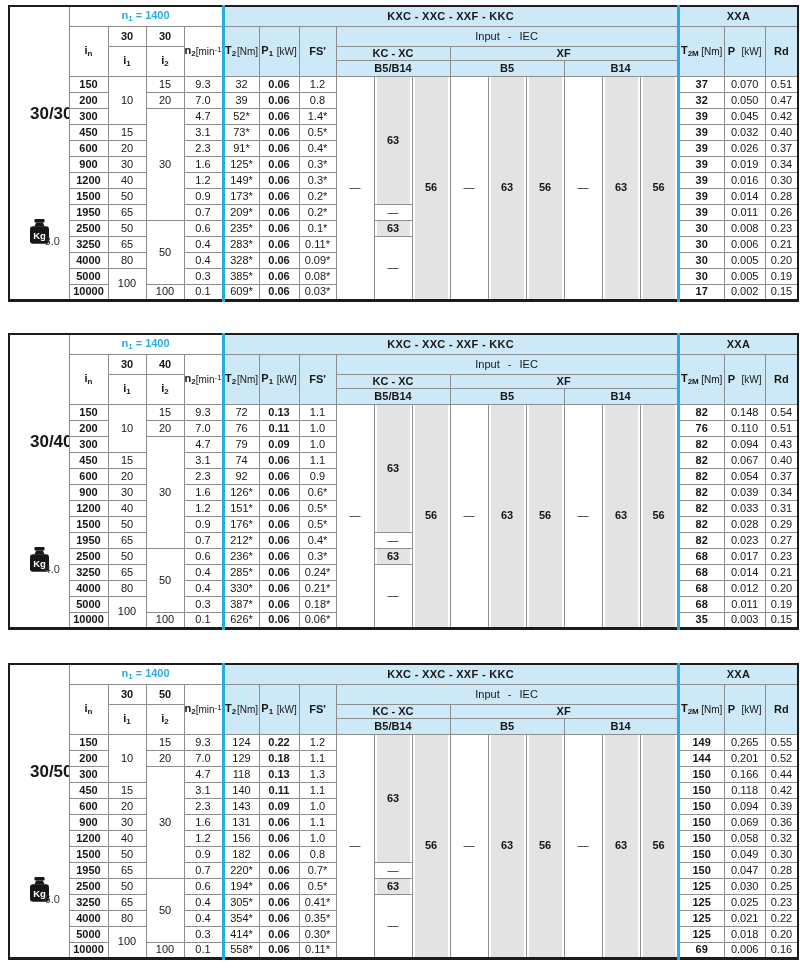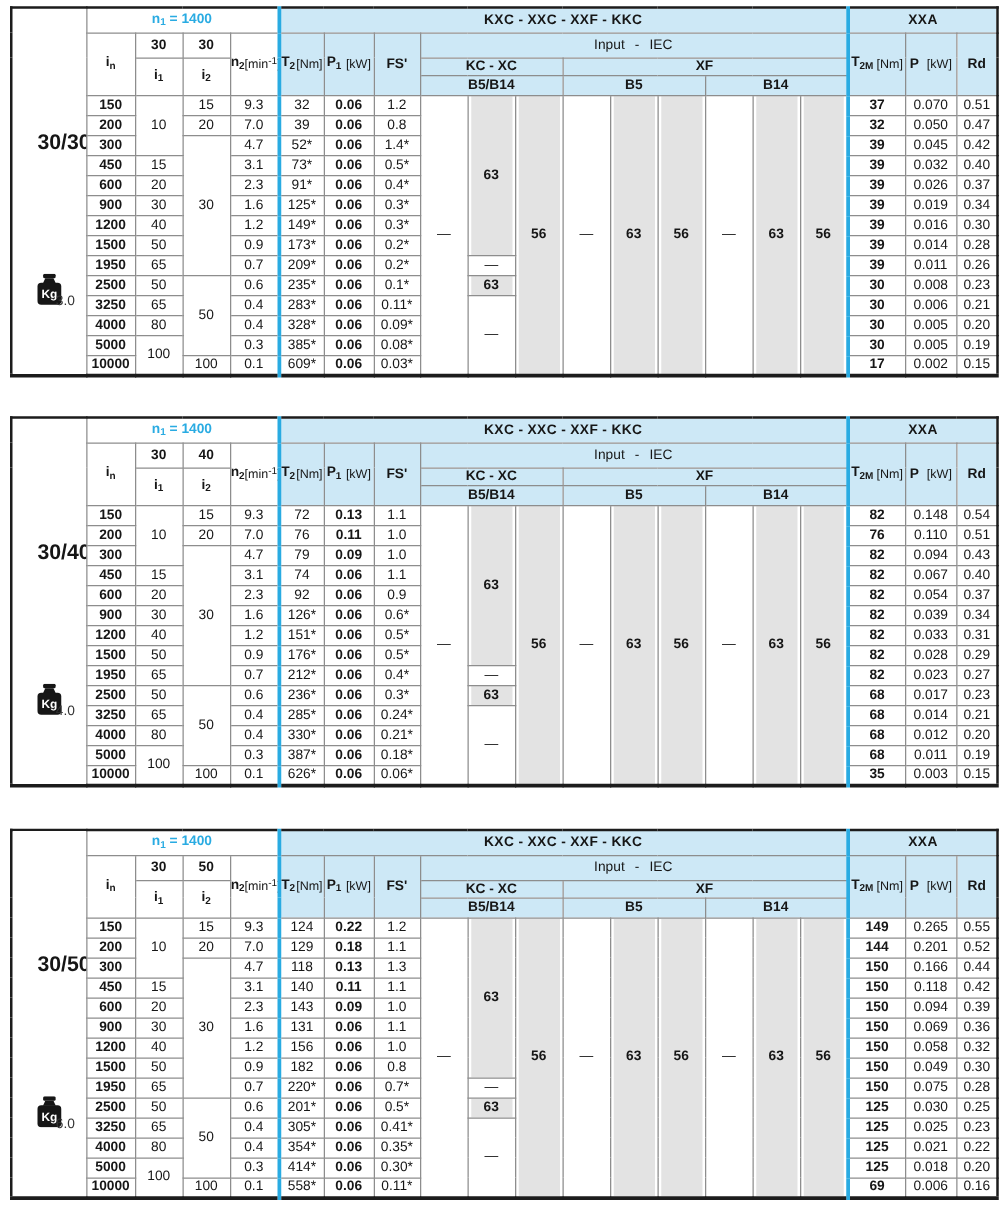--- a/index.html
+++ b/index.html
@@ -748,29 +748,29 @@
             </tr>
             <tr class="dr">
               <td class="inv">1950</td>
               <td rowspan="1">65</td>
               <td>0.7</td>
               <td class="cyanL">220*</td>
               <td class="b">0.06</td>
               <td>0.7*</td>
               <td class="dashc" rowspan="1">—</td>
               <td class="b cyanL">150</td>
-              <td>0.075</td>
+              <td>0.047</td>
               <td>0.28</td>
             </tr>
             <tr class="dr">
               <td class="inv">2500</td>
               <td rowspan="1">50</td>
               <td rowspan="4">50</td>
               <td>0.6</td>
-              <td class="cyanL">201*</td>
+              <td class="cyanL">194*</td>
               <td class="b">0.06</td>
               <td>0.5*</td>
               <td class="grayc" rowspan="1">63</td>
               <td class="b cyanL">125</td>
               <td>0.030</td>
               <td>0.25</td>
             </tr>
             <tr class="dr">
               <td class="inv">3250</td>
               <td rowspan="1">65</td>

